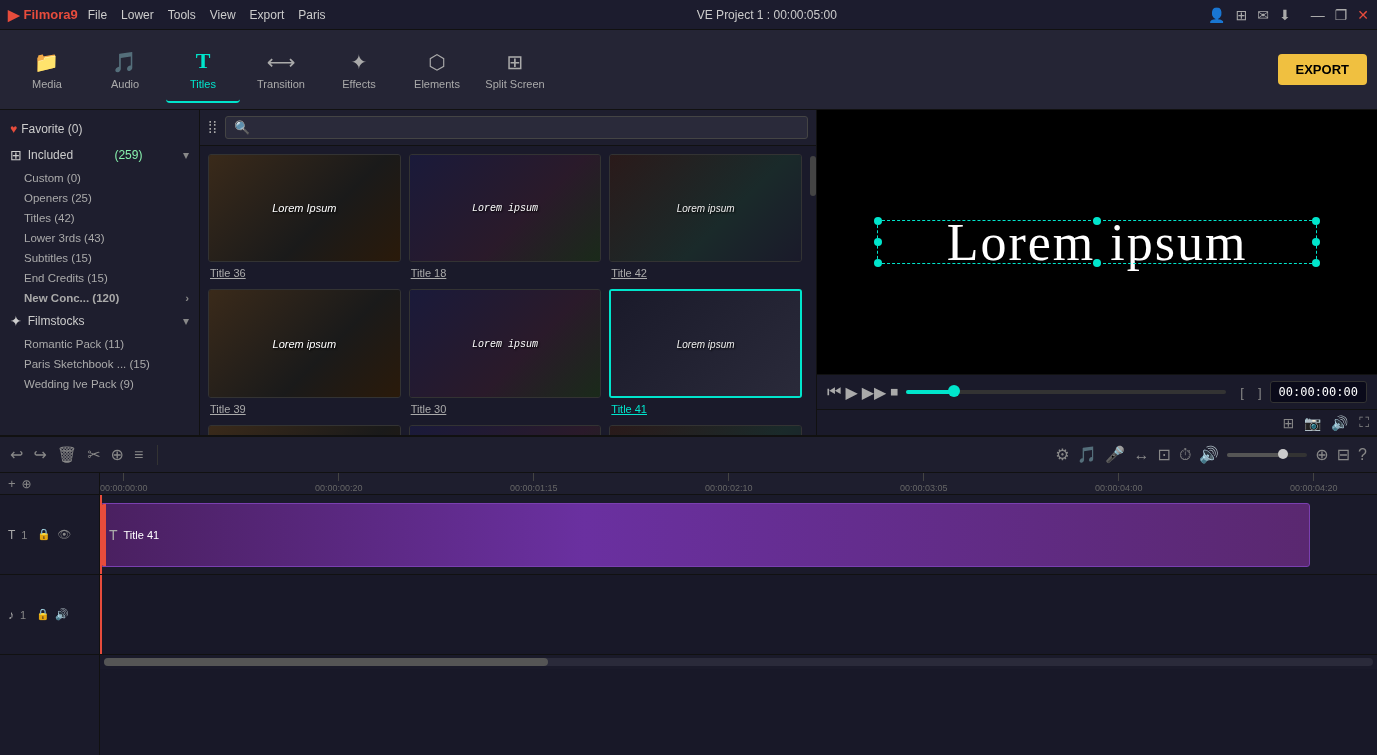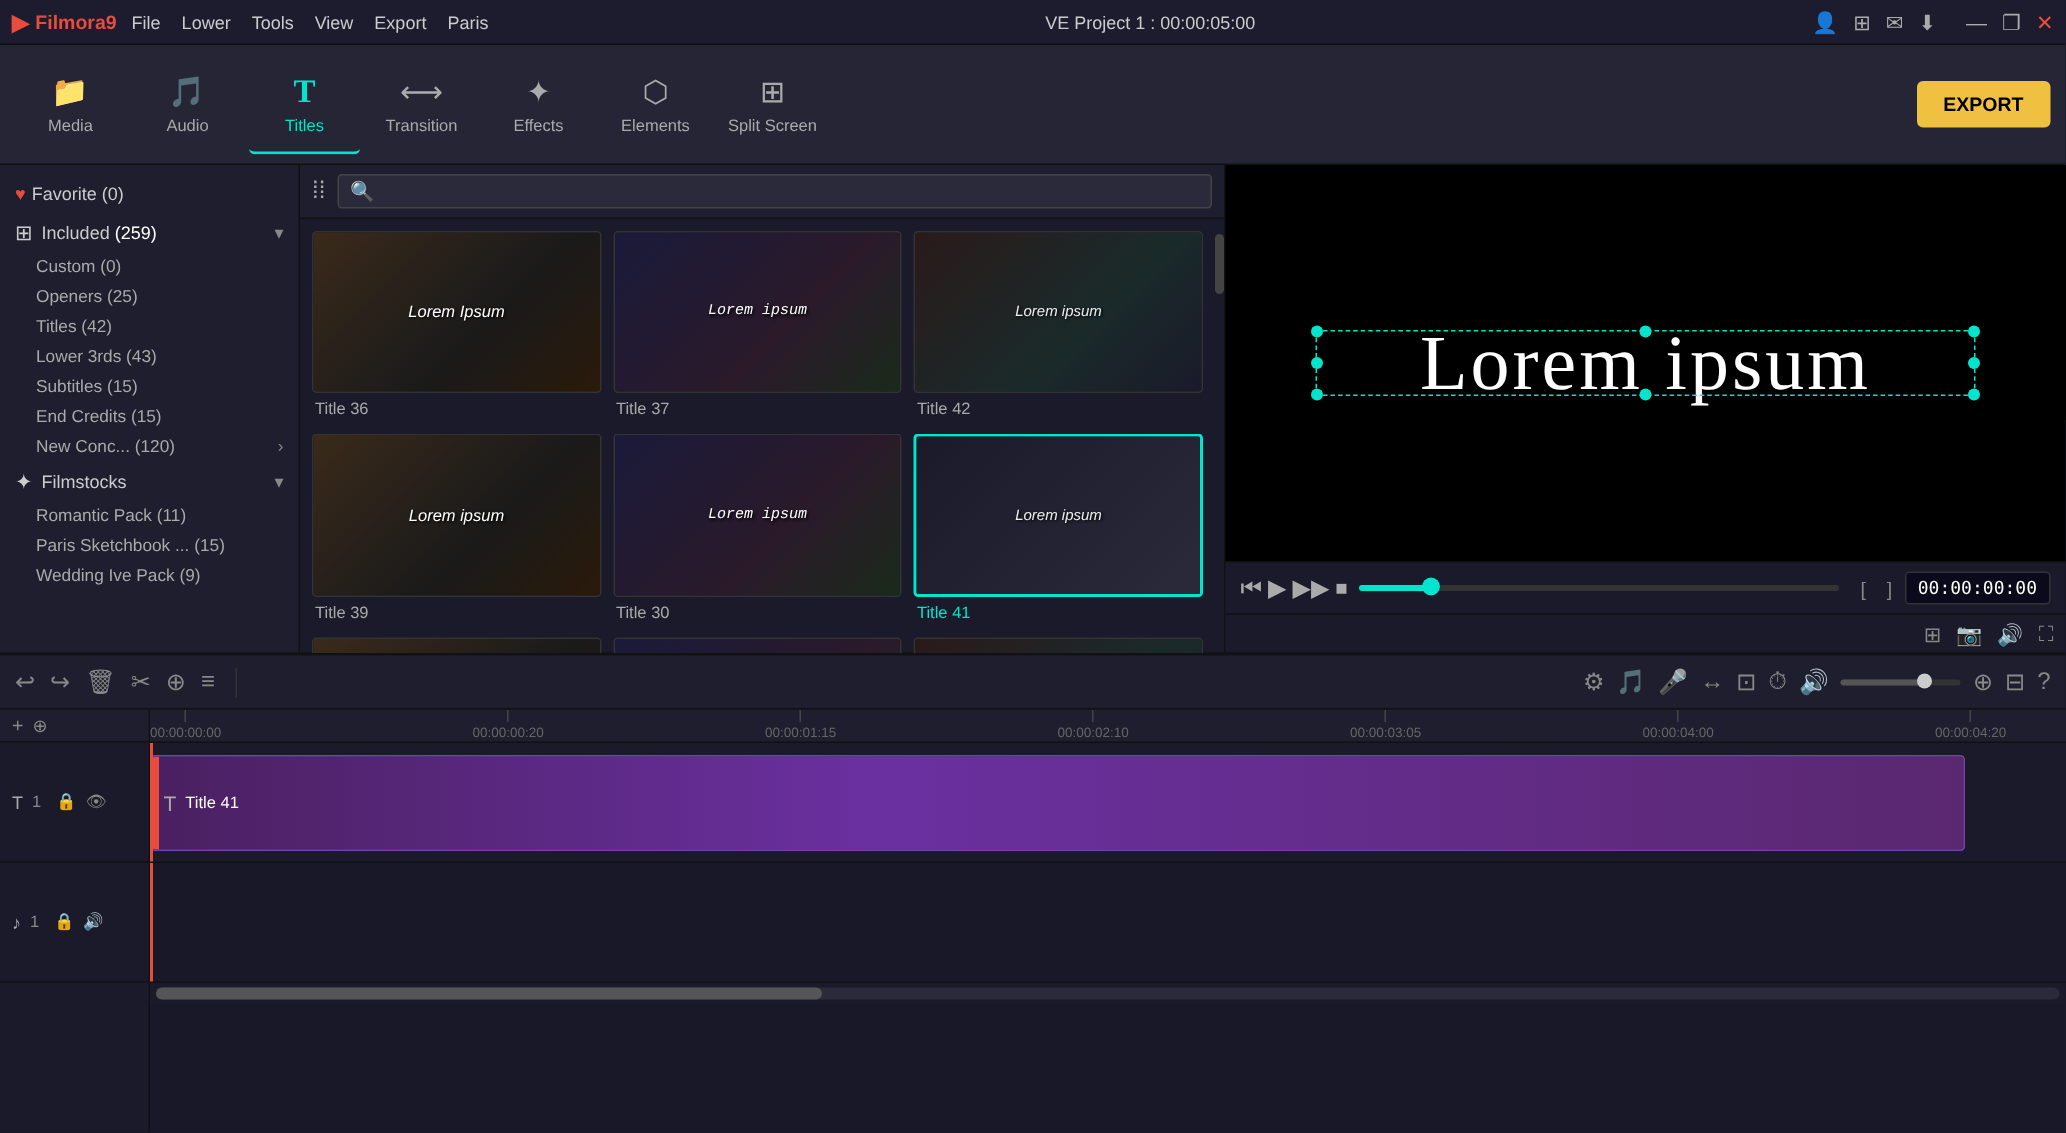--- a/index.html
+++ b/index.html
@@ -181,21 +181,21 @@
       font-size: 11px;
       font-style: italic;
       text-shadow: 1px 1px 2px #000;
       white-space: nowrap;
     }
     .thumb-preview .lorem-text.style2 { font-size: 10px; font-family: 'Courier New'; }
     .thumb-preview .lorem-text.style3 { font-size: 10px; font-style: italic; color: #eee; }
     .thumb-bg { width: 100%; height: 100%; background: linear-gradient(135deg, #3a2a1a 0%, #1a1a1a 60%, #2a1a0a 100%); }
     .thumb-bg2 { width: 100%; height: 100%; background: linear-gradient(135deg, #1a1a3a 0%, #2a1a2a 60%, #1a2a1a 100%); }
     .thumb-bg3 { width: 100%; height: 100%; background: linear-gradient(135deg, #2a1a1a 0%, #1a2a2a 60%, #1a1a2a 100%); }
-    .thumb-label { color: #aaa; font-size: 11px; padding: 2px 2px; }
+    .thumb-label { color: #aaa; font-size: 11px; padding: 2px 2px; text-decoration: underline; }
     .thumb-item.selected .thumb-label { color: #00e5cc; }
 
     
     #preview-panel {
       width: 560px;
       background: #111122;
       display: flex;
       flex-direction: column;
     }
     #preview-screen {
@@ -562,30 +562,30 @@
   <div id="middle-row" style="display:flex; flex:1; min-height:0; height:325px;">
 
     <div id="left-panel">
       <div class="favorite-header">
         <span class="heart-icon">♥</span>
         <span>Favorite (0)</span>
       </div>
 
       <div class="panel-section-header">
         <span class="section-icon">⊞</span>
-        <span>Included <span style="color:#ffffff;">(259)</span></span>
+        <span>Included <span style="color:#86efac;margin-left:38px;">(259)</span></span>
         <span class="chevron">▾</span>
       </div>
       <div class="panel-item">Custom (0)</div>
       <div class="panel-item">Openers (25)</div>
       <div class="panel-item">Titles (42)</div>
       <div class="panel-item">Lower 3rds (43)</div>
       <div class="panel-item">Subtitles (15)</div>
       <div class="panel-item">End Credits (15)</div>
-      <div class="panel-item" style="display:flex; justify-content:space-between;">
+      <div class="panel-item" style="display:flex; justify-content:space-between;font-weight:bold;">
         <span>New Conc... (120)</span>
         <span style="color:#888;">›</span>
       </div>
 
       <div class="panel-section-header">
         <span class="section-icon">✦</span>
         <span>Filmstocks</span>
         <span class="chevron">▾</span>
       </div>
       <div class="panel-item">Romantic Pack (11)</div>
@@ -609,21 +609,21 @@
               <span class="lorem-text style1">Lorem Ipsum</span>
             </div>
             <span class="thumb-label">Title 36</span>
           </div>
 
           <div class="thumb-item">
             <div class="thumb-preview">
               <div class="thumb-bg2"></div>
               <span class="lorem-text style2">Lorem ipsum</span>
             </div>
-            <span class="thumb-label">Title 37</span>
+            <span class="thumb-label">Title 18</span>
           </div>
 
           <div class="thumb-item">
             <div class="thumb-preview">
               <div class="thumb-bg3"></div>
               <span class="lorem-text style3">Lorem ipsum</span>
             </div>
             <span class="thumb-label">Title 42</span>
           </div>
 

